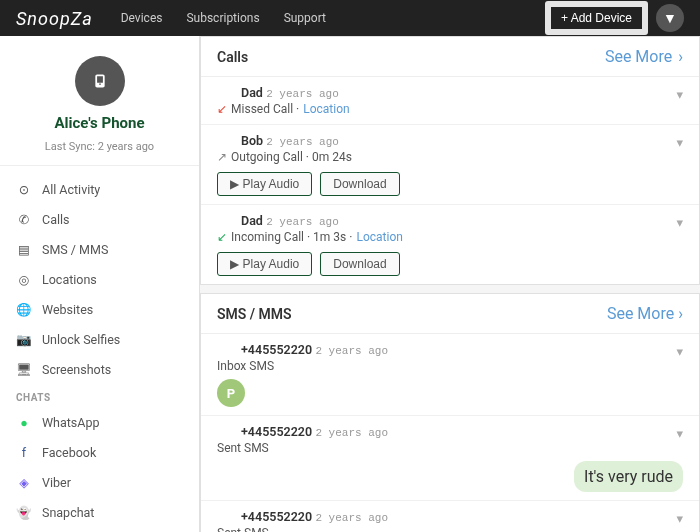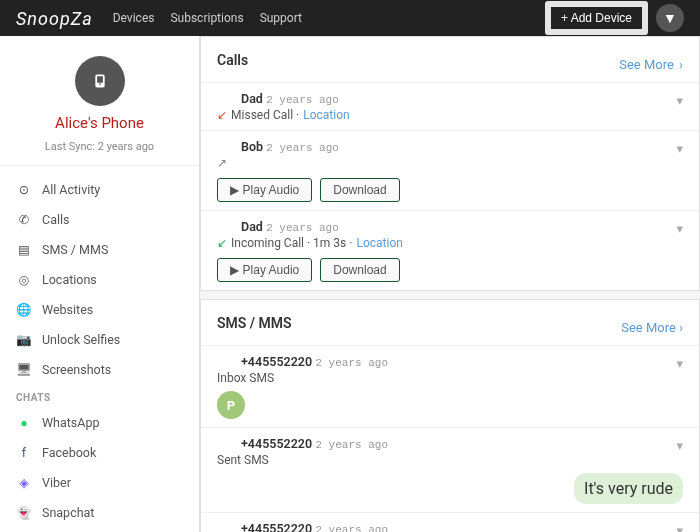--- a/index.html
+++ b/index.html
@@ -2,50 +2,50 @@
 <html><head>
   <meta charset="utf-8">
   <style>
     * { margin: 0; padding: 0; box-sizing: border-box; }
     body { font-family: -apple-system, BlinkMacSystemFont, 'Segoe UI', Roboto, sans-serif; font-size: 13px; background: #f5f5f5; color: #333; width: 700px; height: 532px; overflow: hidden; }
 
     
     .top-nav { background: #222; color: #fff; height: 36px; display: flex; align-items: center; padding: 0 16px; gap: 20px; }
     .brand { font-size: 18px; font-weight: normal; color: #fff; letter-spacing: 1px; font-style: italic; }
     .nav-links { display: flex; gap: 16px; }
-    .nav-link { color: #ccc; font-size: 12px; cursor: pointer; text-decoration: none; }
+    .nav-link { color: #ccc; font-size: 12px; cursor: pointer; text-decoration: none; margin-left: 8px; }
     .nav-right { margin-left: auto; display: flex; align-items: center; gap: 8px; }
     .add-device-btn { background: transparent; border: 6px solid #e5e5e5; color: #fff; padding: 4px 10px; font-size: 12px; cursor: pointer; border-radius: 3px; }
     .user-icon { width: 28px; height: 28px; background: #555; border-radius: 50%; display: flex; align-items: center; justify-content: center; cursor: pointer; color: #fff; font-size: 14px; }
 
     
     .layout { display: flex; height: calc(532px - 36px); }
 
     
     .sidebar { width: 200px; background: #fff; border-right: 1px solid #e0e0e0; overflow-y: auto; flex-shrink: 0; }
     .device-header { padding: 20px 16px 12px; text-align: center; border-bottom: 1px solid #eee; }
     .device-icon { width: 50px; height: 50px; background: #555; border-radius: 50%; display: flex; align-items: center; justify-content: center; margin: 0 auto 8px; color: #fff; font-size: 24px; }
-    .device-name { font-size: 15px; font-weight: 400; color: #b91c1c; }
+    .device-name { font-size: 15px; font-weight: 700; color: #14532d; }
     .device-sync { font-size: 11px; color: #888; margin-top: 8px; }
 
     .sidebar-menu { padding: 8px 0; }
     .sidebar-item { display: flex; align-items: center; gap: 10px; padding: 7px 16px; cursor: pointer; color: #555; font-size: 12.5px; }
     .sidebar-icon { width: 16px; height: 16px; display: flex; align-items: center; justify-content: center; flex-shrink: 0; }
 
     .section-label { padding: 8px 16px 4px; font-size: 10px; font-weight: 700; color: #999; letter-spacing: 0.5px; }
 
     .app-info { padding: 12px 16px; border-top: 1px solid #eee; font-size: 11px; color: #666; }
 
     
     .main { flex: 1; overflow-y: auto; padding: 0; background: #f5f5f5; }
 
     .section-card { background: #fff; margin-bottom: 8px; border: 1px solid #e0e0e0; }
     .section-header { display: flex; justify-content: space-between; align-items: center; padding: 10px 16px; border-bottom: 1px solid #eee; }
     .section-title { font-size: 14px; font-weight: 600; color: #333; }
-    .see-more { color: #5b9bd5; font-size: 13px; cursor: pointer; margin-top: 10px; }
+    .see-more { color: #5b9bd5; font-size: 16px; cursor: pointer; }
     .see-more-arrow { margin-left: 2px; }
 
     .entry { border-bottom: 1px solid #f0f0f0; padding: 8px 16px; position: relative; }
     .entry:last-child { border-bottom: none; }
     .entry-header { display: flex; justify-content: space-between; align-items: flex-start; }
     .entry-name { font-weight: 600; font-size: 12.5px; color: #333; padding-left: 24px; }
     .entry-time { font-size: 11px; color: #999; font-family: Liberation Mono, monospace; }
     .entry-detail { font-size: 12px; color: #555; margin-top: 2px; display: flex; align-items: center; gap: 4px; }
     .entry-detail .location-link { color: #5b9bd5; cursor: pointer; }
     .entry-chevron { position: absolute; right: 16px; top: 10px; color: #aaa; }
@@ -176,20 +176,21 @@
         </div>
       </div>
 
       <div class="entry">
         <div class="entry-header">
           <div>
             <span class="entry-name">Bob</span>
             <span class="entry-time">2 years ago</span>
             <div class="entry-detail">
               <span class="call-type-icon outgoing">↗</span>
+              <span>Outgoing Call · 0m 24s</span>
             </div>
             <div class="audio-btns">
               <button class="audio-btn">▶ Play Audio</button>
               <button class="audio-btn">Download</button>
             </div>
           </div>
           <span class="entry-chevron">▾</span>
         </div>
       </div>
 

